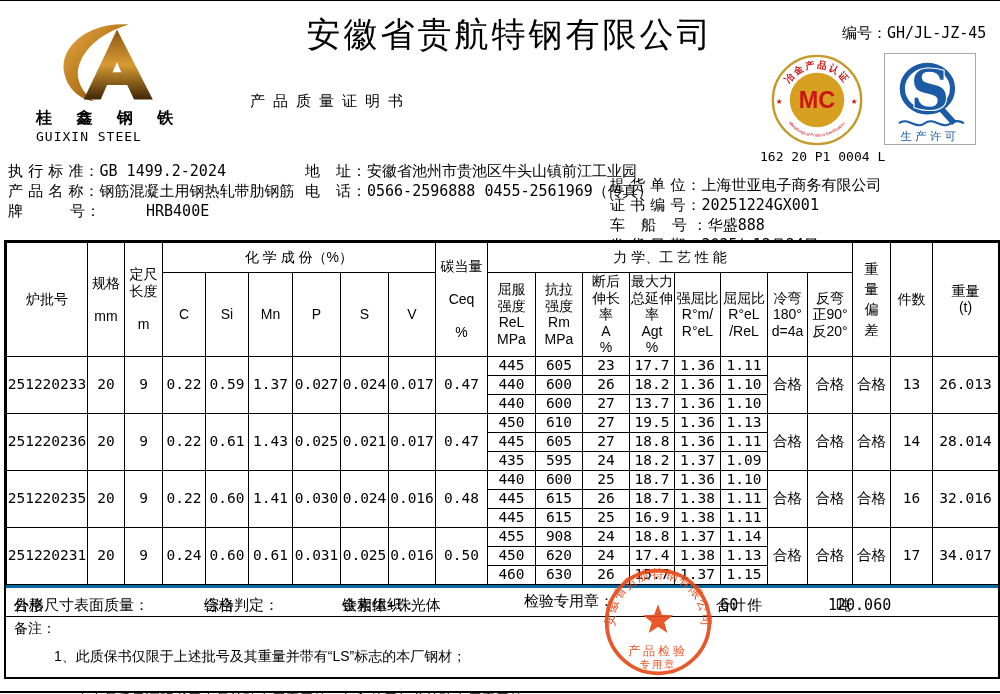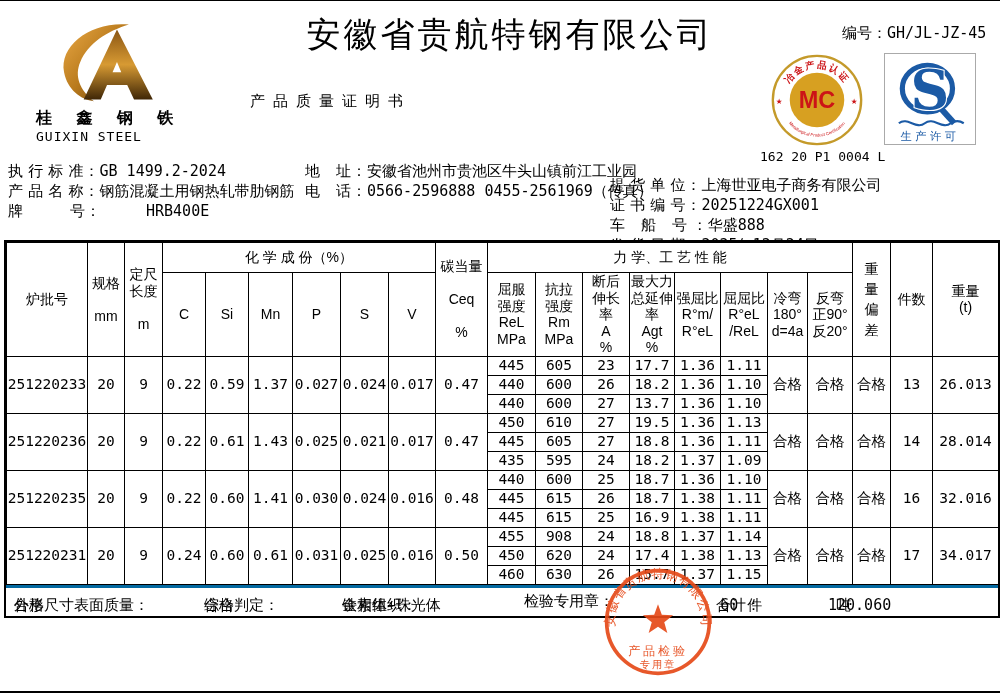--- a/index.html
+++ b/index.html
@@ -389,20 +389,29 @@
         </span>
       <span style="left:336px">
           <span>金相组织：</span>
           <span>铁素体+珠光体</span>
         </span>
       <span style="left:518px">检验专用章：</span>
       <span style="left:710px"><span>合计：</span>&nbsp;<span class="mono">60 件</span></span>
       <span style="left:822px"><span class="mono">120.060</span>&nbsp;&nbsp;<span>吨</span></span>
     </div>
 
+    <div class="remarks">
+      <div class="rlabel">备注：</div>
+      <div class="rlines">
+        <div>1、此质保书仅限于上述批号及其重量并带有“LS”标志的本厂钢材；</div>
+        <div>2、本产品质量证明书无产品检验专用章无效，复印件无加盖检验专用章无效；</div>
+        
+        
+      </div>
+    </div>
   </div>
 
   <svg class="stamp" viewBox="0 0 120 120">
     <circle cx="60" cy="60" r="55" fill="none" stroke="#e64a19" stroke-width="4"></circle>
     <path id="stamparc" d="M 16,76 A 47,47 0 1 1 104,76" fill="none"></path>
     <text font-size="13.5" fill="#e64a19" letter-spacing="1"><textPath href="#stamparc" startOffset="50%" text-anchor="middle">安徽省贵航特钢有限公司</textPath></text>
     <polygon points="60,41 64.1,52.3 76.2,52.7 66.7,60.2 70,71.8 60,65 50,71.8 53.3,60.2 43.8,52.7 55.9,52.3" fill="#e64a19"></polygon>
     <text x="60" y="95" font-size="13" fill="#e64a19" text-anchor="middle" letter-spacing="3">产品检验</text>
     <text x="60" y="109" font-size="11" fill="#e64a19" text-anchor="middle" letter-spacing="2">专用章</text>
   </svg>

